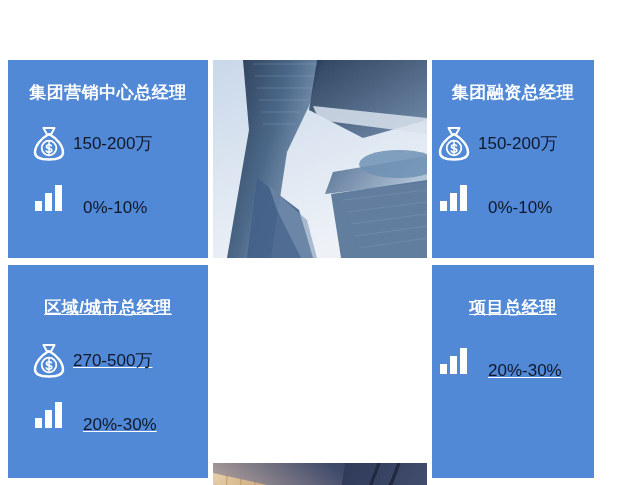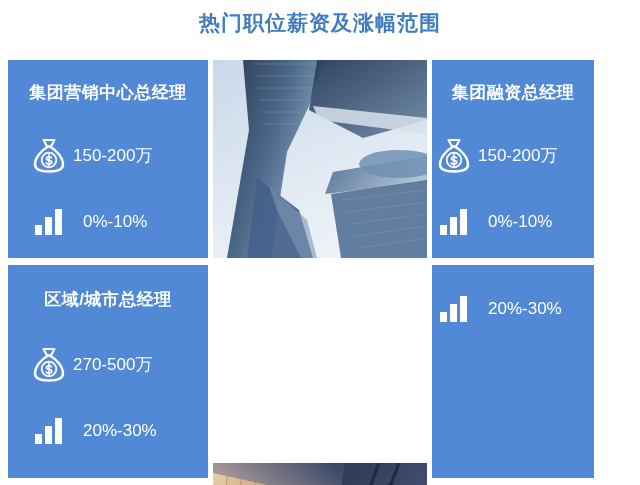--- a/index.html
+++ b/index.html
@@ -58,56 +58,55 @@
   .row-bottom { top: 205px; height: 213px; }
 
   
   .card {
     background: #5189d6;
     color: #ffffff;
     display: flex;
     flex-direction: column;
     align-items: center;
     padding-top: 22px;
-    gap: 12px;
-  }
-  .card.row-bottom { padding-top: 24px; }
+  }
+  .card.row-bottom { padding-top: 32px; text-decoration: underline; }
 
   .card-title {
     font-size: 17px;
     font-weight: bold;
     color: #ffffff;
     text-align: center;
     line-height: 22px;
     letter-spacing: 0.5px;
     margin-bottom: 20px;
   }
   .card.row-bottom .card-title { margin-bottom: 22px; }
 
   .stat-row {
     display: flex;
     align-items: center;
     width: 158px;
     margin-bottom: 14px;
   }
-  .stat-row.growth { margin-bottom: 0; }
+  .stat-row.growth { margin-bottom: 0; align-items: flex-end; }
 
   .stat-icon {
     width: 40px;
     height: 40px;
     flex: 0 0 40px;
     display: flex;
     align-items: center;
     justify-content: center;
   }
   .stat-icon svg { display: block; }
 
   .stat-value {
     font-size: 17px;
-    color: #ffffff;
+    color: #0f172a;
     line-height: 20px;
     white-space: nowrap;
     padding-left: 4px;
   }
   .stat-row.growth .stat-value { padding-left: 14px; }
 
   
   .photo {
     overflow: hidden;
     position: relative;
@@ -120,21 +119,20 @@
   
   .photo-sunset {
     background: linear-gradient(150deg, #2c3550 0%, #4a4a63 30%, #caa274 58%, #f2e3cd 78%, #d9b183 100%);
   }
 </style>
 </head>
 <body>
 
 <div id="infographic">
 
-  <div id="page-title">热门职位薪资及涨幅范围</div>
 
   <div id="grid">
 
     <div class="cell card col-left row-top">
       <div class="card-title">集团营销中心总经理</div>
 
       <div class="stat-row salary">
         <span class="stat-icon">
           <svg width="34" height="36" viewBox="0 0 34 36">
             <path d="M11.5 2 L22.5 2 L19 8.5 L15 8.5 Z" fill="none" stroke="#ffffff" stroke-width="2" stroke-linejoin="round"></path>
@@ -340,20 +338,21 @@
           <line x1="135" y1="118" x2="182" y2="128"></line>
         </g>
 
         <path d="M0 150 L54 196 L46 213 L0 213 Z" fill="#f4e2c4" opacity="0.9"></path>
 
         <ellipse cx="70" cy="128" rx="92" ry="80" fill="url(#sunGlow)"></ellipse>
       </svg>
     </div>
 
     <div class="cell card col-right row-bottom">
+      <div class="card-title">项目总经理</div>
 
 
       <div class="stat-row growth">
         <span class="stat-icon">
           <svg width="30" height="28" viewBox="0 0 30 28">
             <rect x="1" y="17" width="7" height="10" fill="#ffffff"></rect>
             <rect x="11" y="9" width="7" height="18" fill="#ffffff"></rect>
             <rect x="21" y="1" width="7" height="26" fill="#ffffff"></rect>
           </svg>
         </span>

